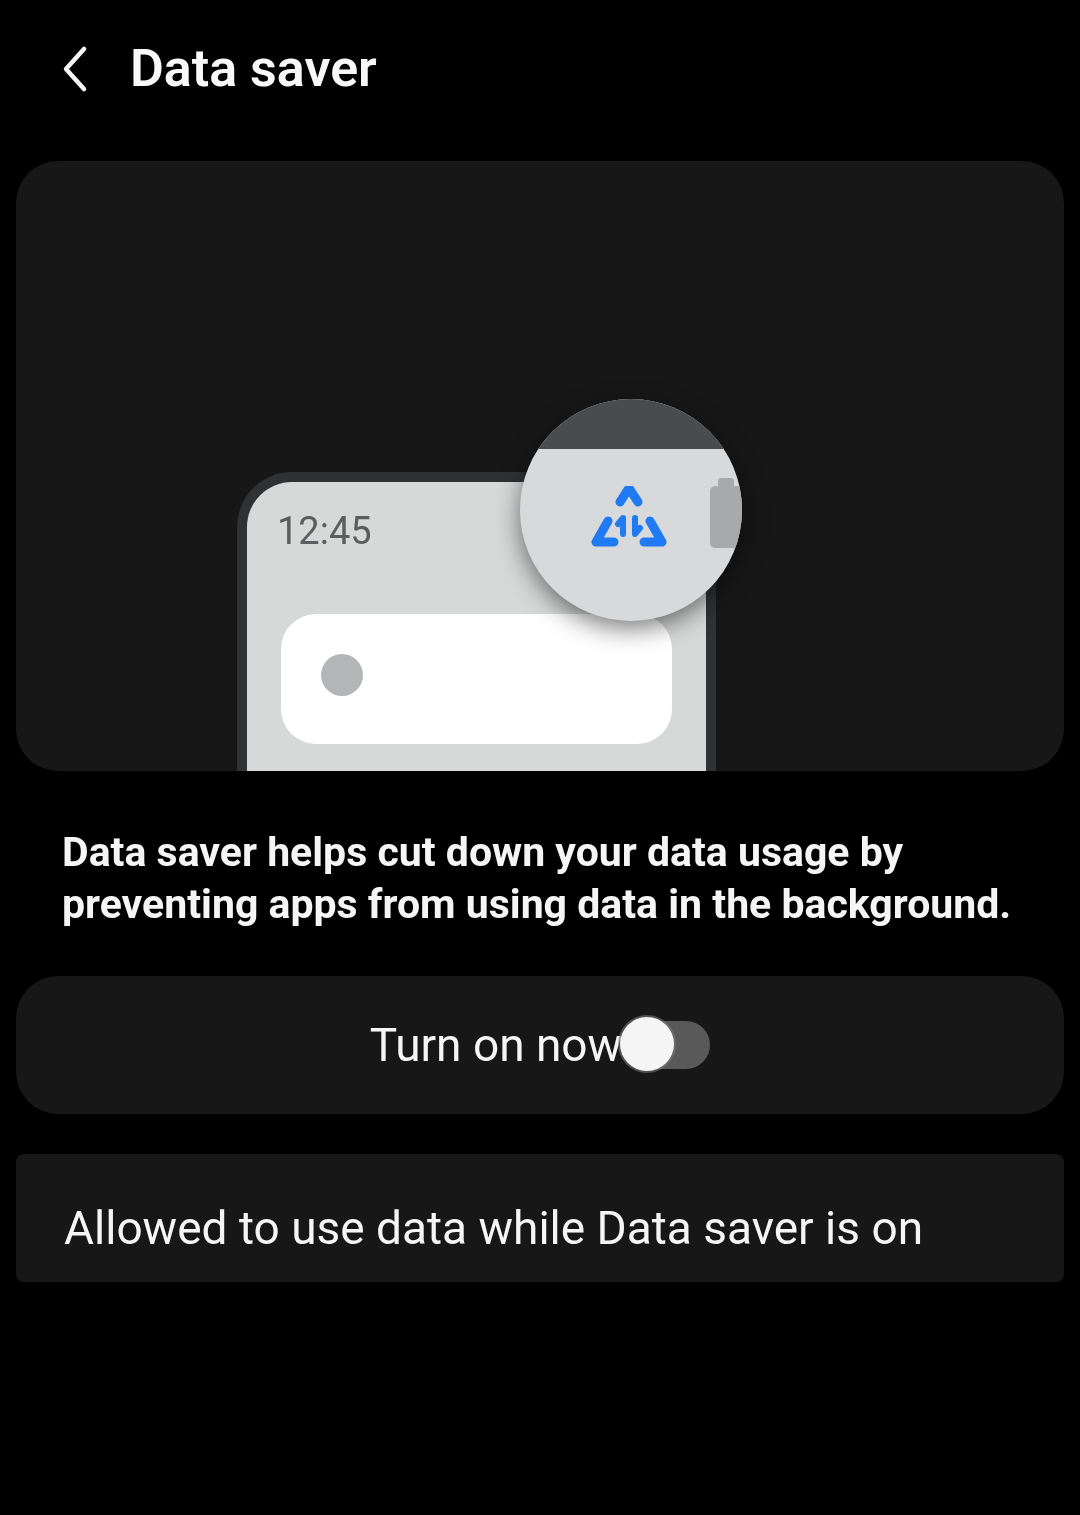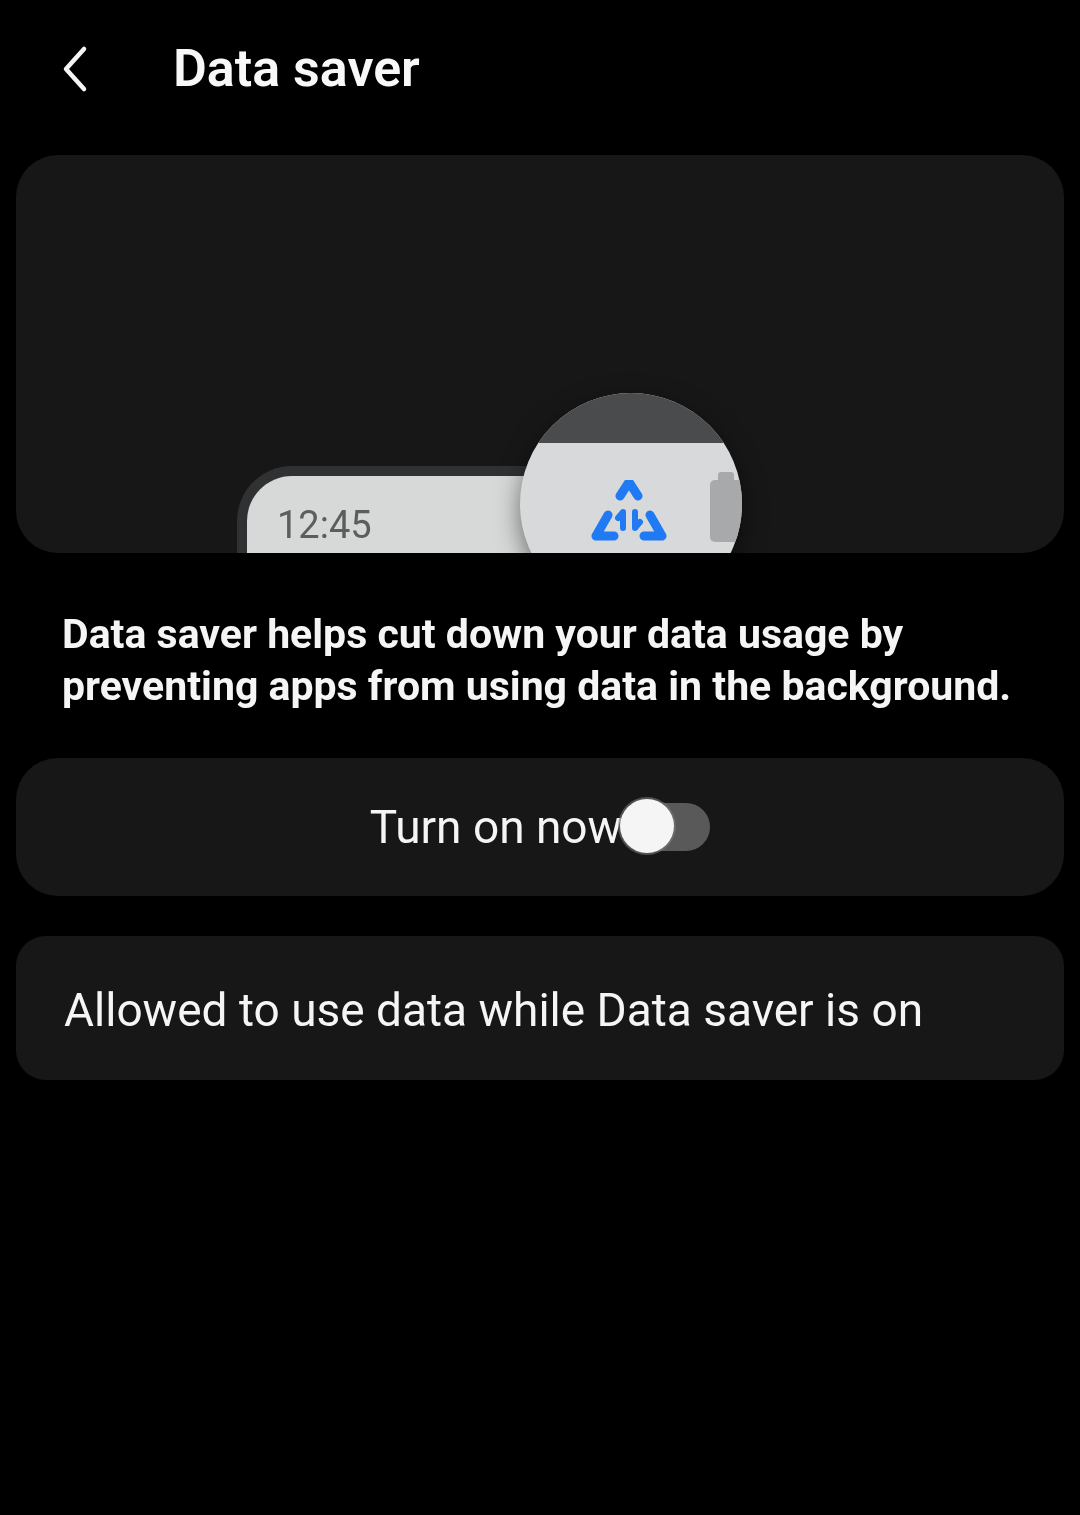--- a/index.html
+++ b/index.html
@@ -13,41 +13,40 @@
       height: 1515px;
       background: #000000;
       font-family: -apple-system, BlinkMacSystemFont, 'Segoe UI', Roboto, sans-serif;
       overflow: hidden;
     }
     
     .header {
       display: flex;
       align-items: center;
       padding: 38px 60px 40px;
-      gap: 43px;
     }
     
     .back-icon {
       width: 28px;
       height: 48px;
       margin-right: 42px;
       cursor: pointer;
     }
     
     .page-title {
       color: #f8f8f8;
       font-size: 52px;
       font-weight: 600;
     }
     
     .illustration-card {
-      margin: 16px 16px 0;
+      margin: 22px 16px 0;
       background: #171717;
       border-radius: 42px;
-      height: 398px;
+      height: 610px;
       position: relative;
       overflow: hidden;
     }
     
     .phone-mock {
       position: absolute;
       left: 221px;
       top: 311px;
       width: 479px;
       height: 370px;
@@ -157,22 +156,22 @@
     
     .setting-label {
       color: #f5f5f5;
       font-size: 46px;
       font-weight: 400;
     }
     
     .setting-card-text-only {
       margin: 0 16px 0;
       background: #171717;
-      border-radius: 30px;
-      padding: 42px 48px 38px 48px;
+      border-radius: 8px;
+      padding: 42px 48px 22px 48px;
       cursor: pointer;
     }
     
     .setting-label-wrap {
       color: #f5f5f5;
       font-size: 46px;
       font-weight: 400;
       line-height: 1.4;
     }
     

